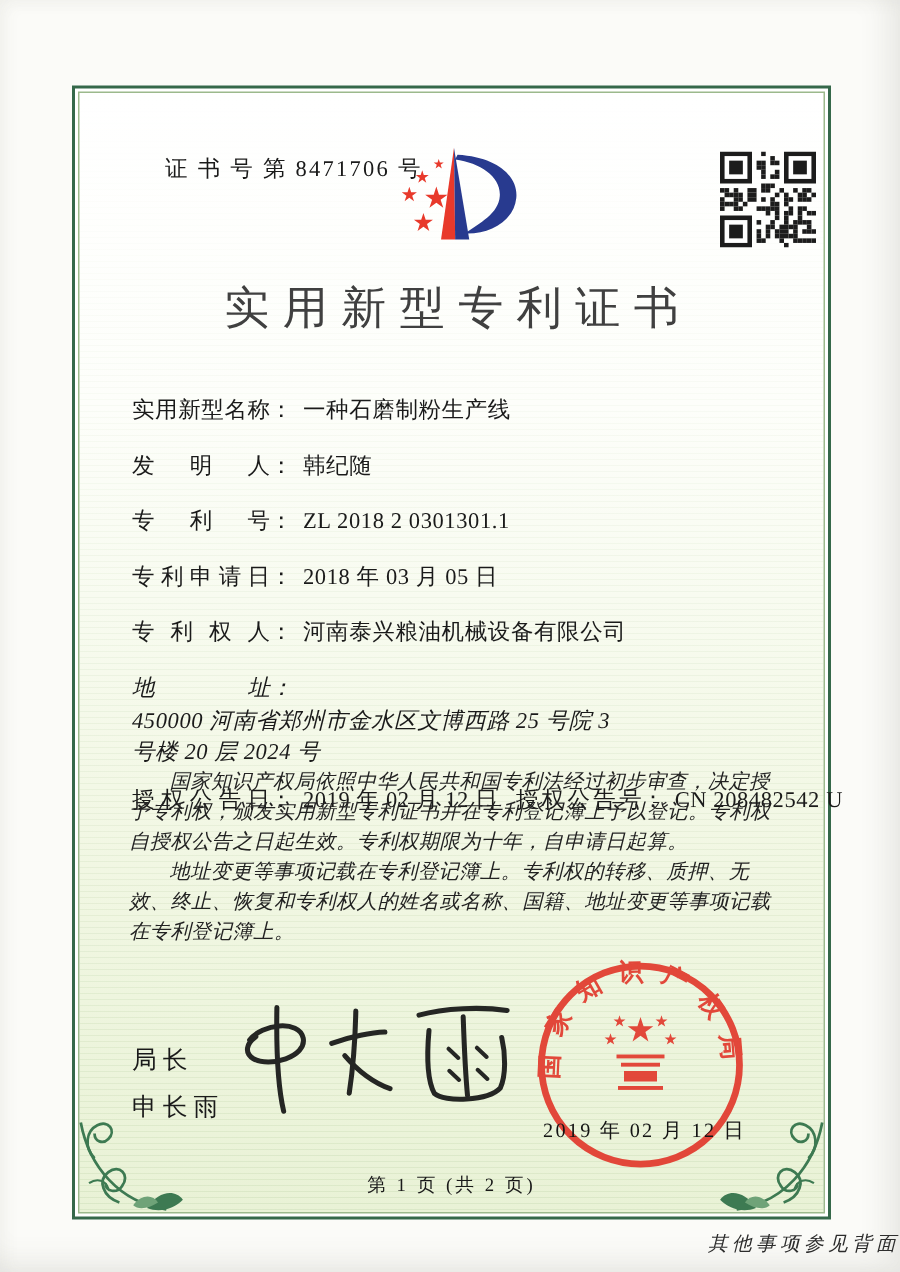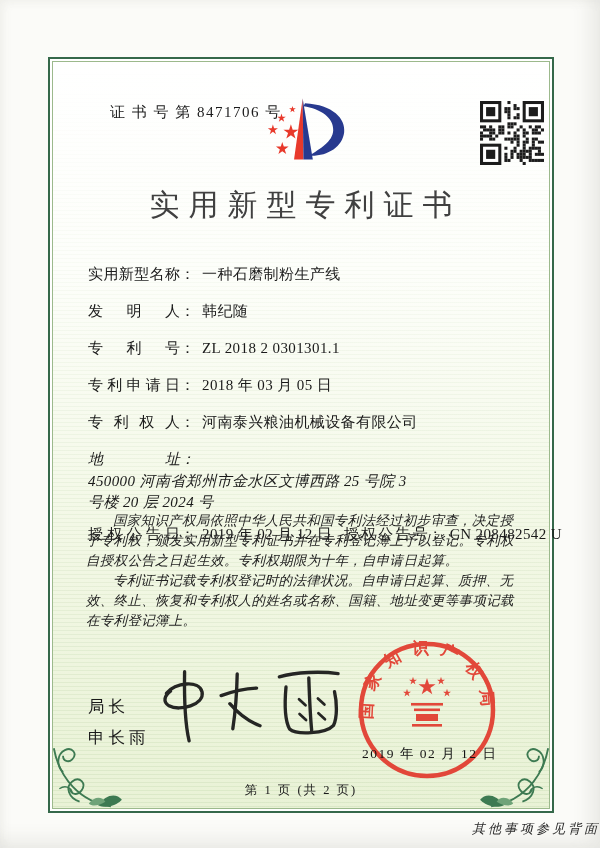--- a/index.html
+++ b/index.html
@@ -255,21 +255,21 @@
           <span class="flabel">授权公告日</span><span class="fcolon">：</span><span class="fvalue">2019 年 02 月 12 日</span>
         </span>
         <span>
           <span class="flabel short">授权公告号</span><span class="fcolon">：</span><span class="fvalue">CN 208482542 U</span>
         </span>
       </div>
     </div>
 
     <div class="paras">
       <p>国家知识产权局依照中华人民共和国专利法经过初步审查，决定授予专利权，颁发实用新型专利证书并在专利登记簿上予以登记。专利权自授权公告之日起生效。专利权期限为十年，自申请日起算。</p>
-      <p>专利证书记载专利权登记时的法律状况。自申请日起算、质押、无效、终止、恢复和专利权人的姓名或名称、国籍、地址变更等事项记载在专利登记簿上。</p>
+      <p>地址变更等事项记载在专利登记簿上。专利权的转移、质押、无效、终止、恢复和专利权人的姓名或名称、国籍、地址变更等事项记载在专利登记簿上。</p>
     </div>
 
     <div class="director">
       <div>局长</div>
       <div>申长雨</div>
     </div>
 
     <div class="signature">
       <svg viewBox="0 0 200 80" width="210" height="84" fill="none" stroke="#151515" stroke-width="3.2" stroke-linecap="round" opacity="0.92">
         <path d="M18,26 C26,16 50,14 52,26 C54,38 30,44 20,38 C14,34 16,28 22,24"></path>

